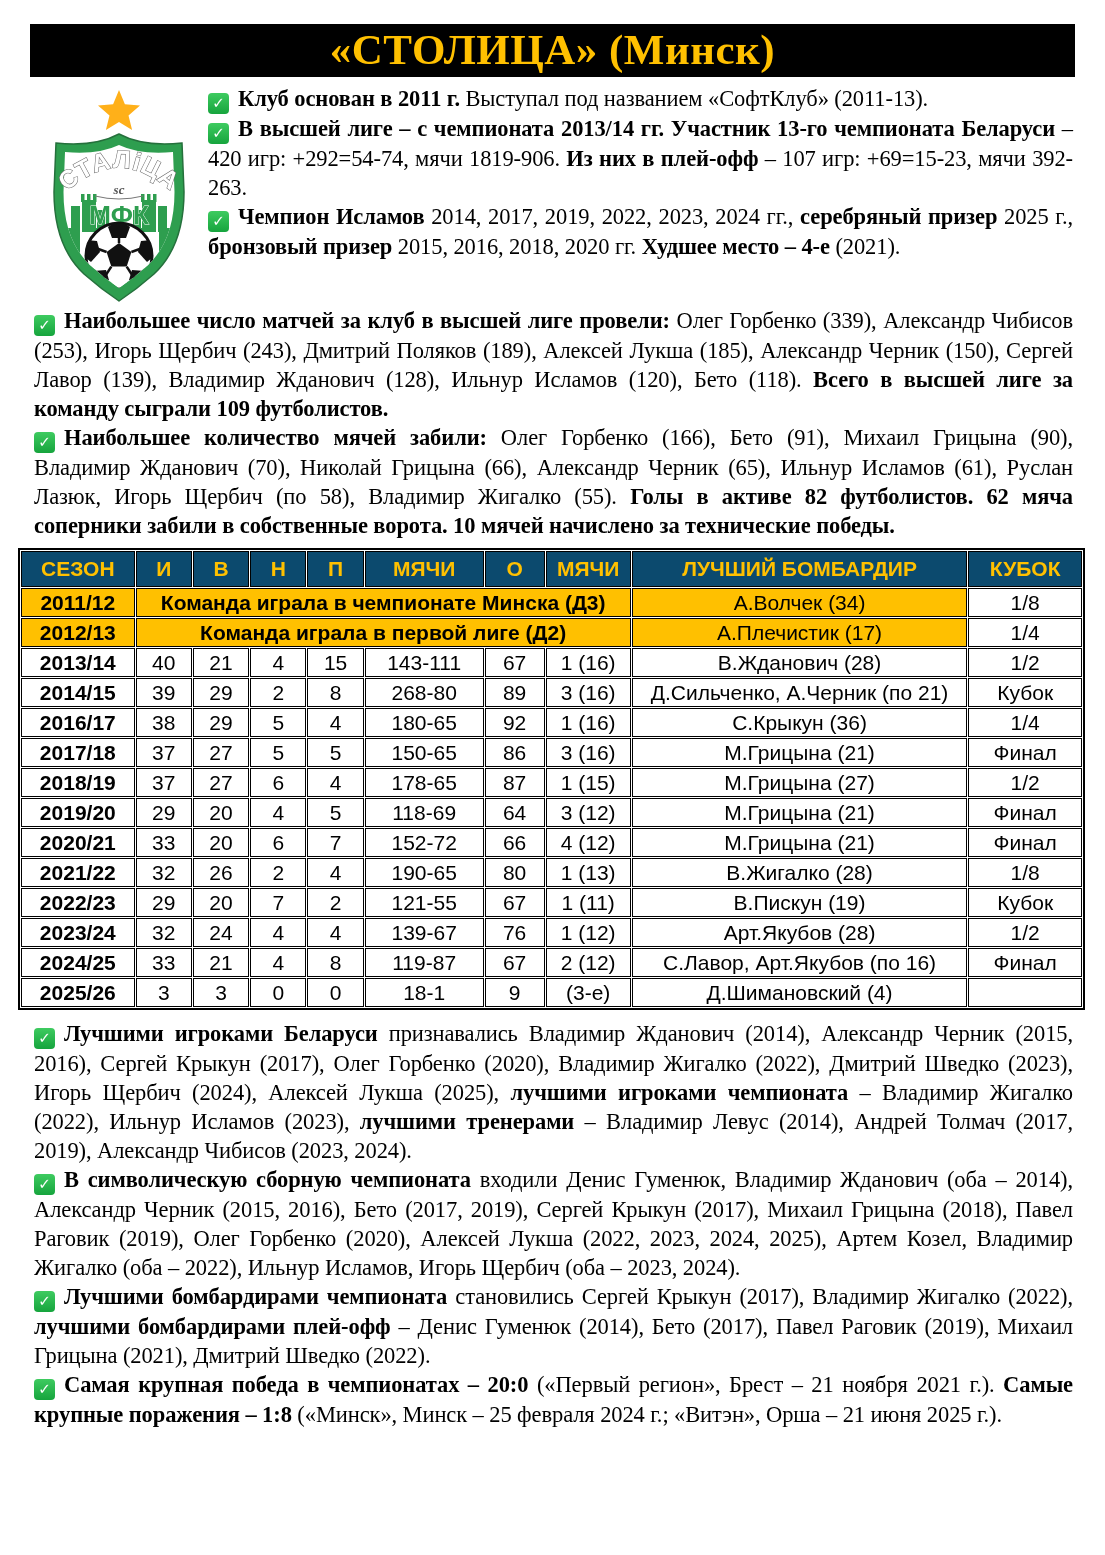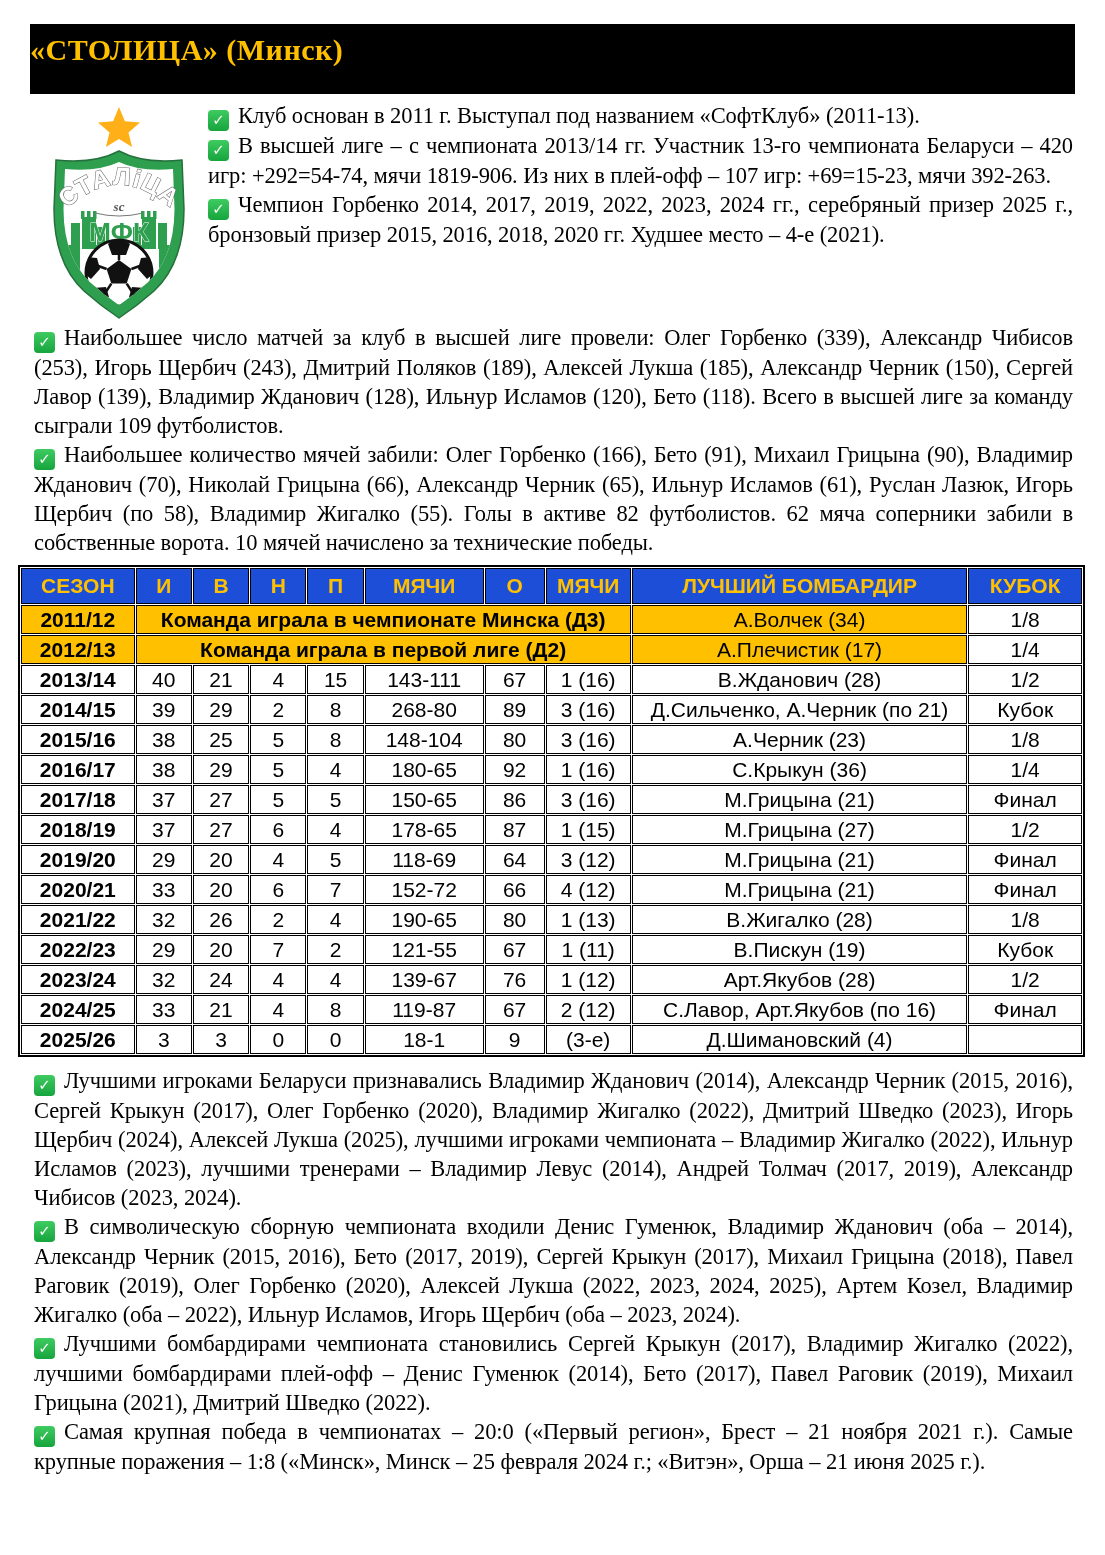--- a/index.html
+++ b/index.html
@@ -9,39 +9,40 @@
     width:1105px; height:1555px;
     background:#fff;
     padding:24px 30px 0 30px;
     overflow:hidden;
     font-family:"Liberation Serif", serif;
     color:#000;
   }
   
   .title-bar {
     background:#000;
-    height:70px;
+    height:53px;
+    text-align:center;
     line-height:52px;
-    font-size:30px;
+    font-size:43px;
     font-weight:bold;
     color:#FFC000;
     letter-spacing:0.5px;
   }
   
   .intro { display:flex; margin-top:7px; }
   .logo-col { width:178px; flex:0 0 178px; text-align:center; }
   .intro-text { flex:1; padding-right:2px; }
   
   .para {
     font-size:22.5px;
     line-height:29px;
     text-align:justify;
     letter-spacing:-0.1px;
   }
-  .para b { font-weight:normal; }
+  .para b { font-weight:bold; }
   .body-sections { padding:0 2px 0 4px; }
   .check {
     display:inline-block;
     width:21px; height:21px;
     background:linear-gradient(180deg,#3ecb60 0%, #16a43d 100%);
     border-radius:4px;
     color:#fff;
     font-family:"DejaVu Sans", sans-serif;
     font-weight:bold;
     font-size:15px;
@@ -55,21 +56,21 @@
   table.season-table {
     width:100%;
     border-collapse:separate;
     border-spacing:1.5px;
     background:#fff;
     border:2.5px solid #000;
     font-family:"Liberation Sans", sans-serif;
     table-layout:fixed;
   }
   table.season-table th {
-    background:#1d4ed8;
+    background:#0c4a6e;
     color:#FFC000;
     font-size:21px;
     font-weight:bold;
     padding:5px 2px;
     border:1.5px solid #000;
     text-align:center;
     overflow:hidden;
     white-space:nowrap;
   }
   table.season-table td {
@@ -169,21 +170,21 @@
           <textPath href="#arcPath" startOffset="50%" text-anchor="middle">СТАЛіЦА</textPath>
         </text>
 
         <text x="84" y="106" text-anchor="middle" font-family="Liberation Serif, serif" font-size="13" font-style="italic" font-weight="bold" fill="#555555">sc</text>
         <path d="M60,108 Q84,114 108,108" stroke="#777777" stroke-width="1" fill="none"></path>
       </svg>
     </div>
     <div class="intro-text">
       <p class="para"><span class="check">✓</span><span><b>Клуб основан в 2011 г.</b><span> Выступал под названием «СофтКлуб» (2011-13).</span></span></p>
       <p class="para"><span class="check">✓</span><span><b>В высшей лиге – с чемпионата 2013/14 гг. Участник 13-го чемпионата Беларуси</b><span> – 420 игр: +292=54-74, мячи 1819-906. </span><b>Из них в плей-офф</b><span> – 107 игр: +69=15-23, мячи 392-263.</span></span></p>
-      <p class="para"><span class="check">✓</span><span><b>Чемпион Горбенко</b><span> 2014, 2017, 2019, 2022, 2023, 2024 гг., </span><b>серебряный призер</b><span> 2025 г., </span><b>бронзовый призер</b><span> 2015, 2016, 2018, 2020 гг. </span><b>Худшее место – 4-е</b><span> (2021).</span></span></p>
+      <p class="para"><span class="check">✓</span><span><b>Чемпион Исламов</b><span> 2014, 2017, 2019, 2022, 2023, 2024 гг., </span><b>серебряный призер</b><span> 2025 г., </span><b>бронзовый призер</b><span> 2015, 2016, 2018, 2020 гг. </span><b>Худшее место – 4-е</b><span> (2021).</span></span></p>
     </div>
   </div>
 
   <div class="body-sections">
     <p class="para"><span class="check">✓</span><span><b>Наибольшее число матчей за клуб в высшей лиге провели:</b><span> Олег Горбенко (339), Александр Чибисов (253), Игорь Щербич (243), Дмитрий Поляков (189), Алексей Лукша (185), Александр Черник (150), Сергей Лавор (139), Владимир Жданович (128), Ильнур Исламов (120), Бето (118). </span><b>Всего в высшей лиге за команду сыграли 109 футболистов.</b></span></p>
     <p class="para"><span class="check">✓</span><span><b>Наибольшее количество мячей забили:</b><span> Олег Горбенко (166), Бето (91), Михаил Грицына (90), Владимир Жданович (70), Николай Грицына (66), Александр Черник (65), Ильнур Исламов (61), Руслан Лазюк, Игорь Щербич (по 58), Владимир Жигалко (55). </span><b>Голы в активе 82 футболистов. 62 мяча соперники забили в собственные ворота. 10 мячей начислено за технические победы.</b></span></p>
   </div>
 
   <div class="table-wrap">
     <table class="season-table">
@@ -244,32 +245,20 @@
             <td>29</td>
             <td>2</td>
             <td>8</td>
             <td>268-80</td>
             <td>89</td>
             <td>3 (16)</td>
             <td class="cell-bomb">Д.Сильченко, А.Черник (по 21)</td>
             <td class="cell-cup">Кубок</td>
           </tr>
           <tr>
-            <td class="cell-season">2015/16</td>
-            <td>38</td>
-            <td>25</td>
-            <td>5</td>
-            <td>8</td>
-            <td>148-104</td>
-            <td>80</td>
-            <td>3 (16)</td>
-            <td class="cell-bomb">А.Черник (23)</td>
-            <td class="cell-cup">1/8</td>
-          </tr>
-          <tr>
             <td class="cell-season">2016/17</td>
             <td>38</td>
             <td>29</td>
             <td>5</td>
             <td>4</td>
             <td>180-65</td>
             <td>92</td>
             <td>1 (16)</td>
             <td class="cell-bomb">С.Крыкун (36)</td>
             <td class="cell-cup">1/4</td>

